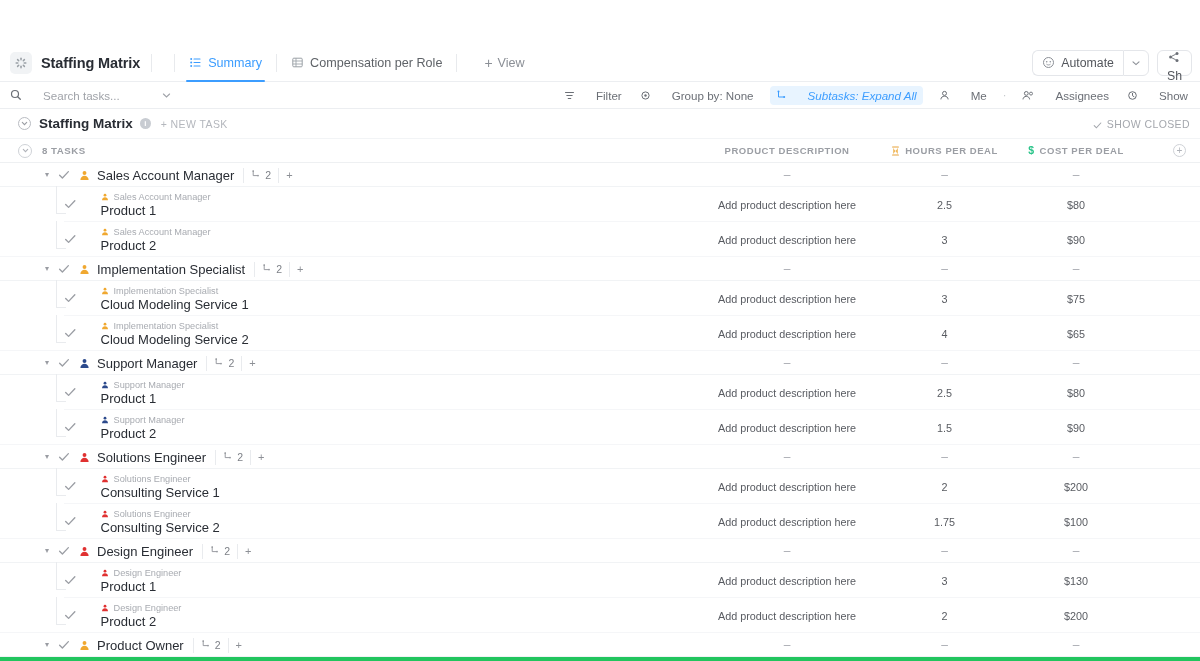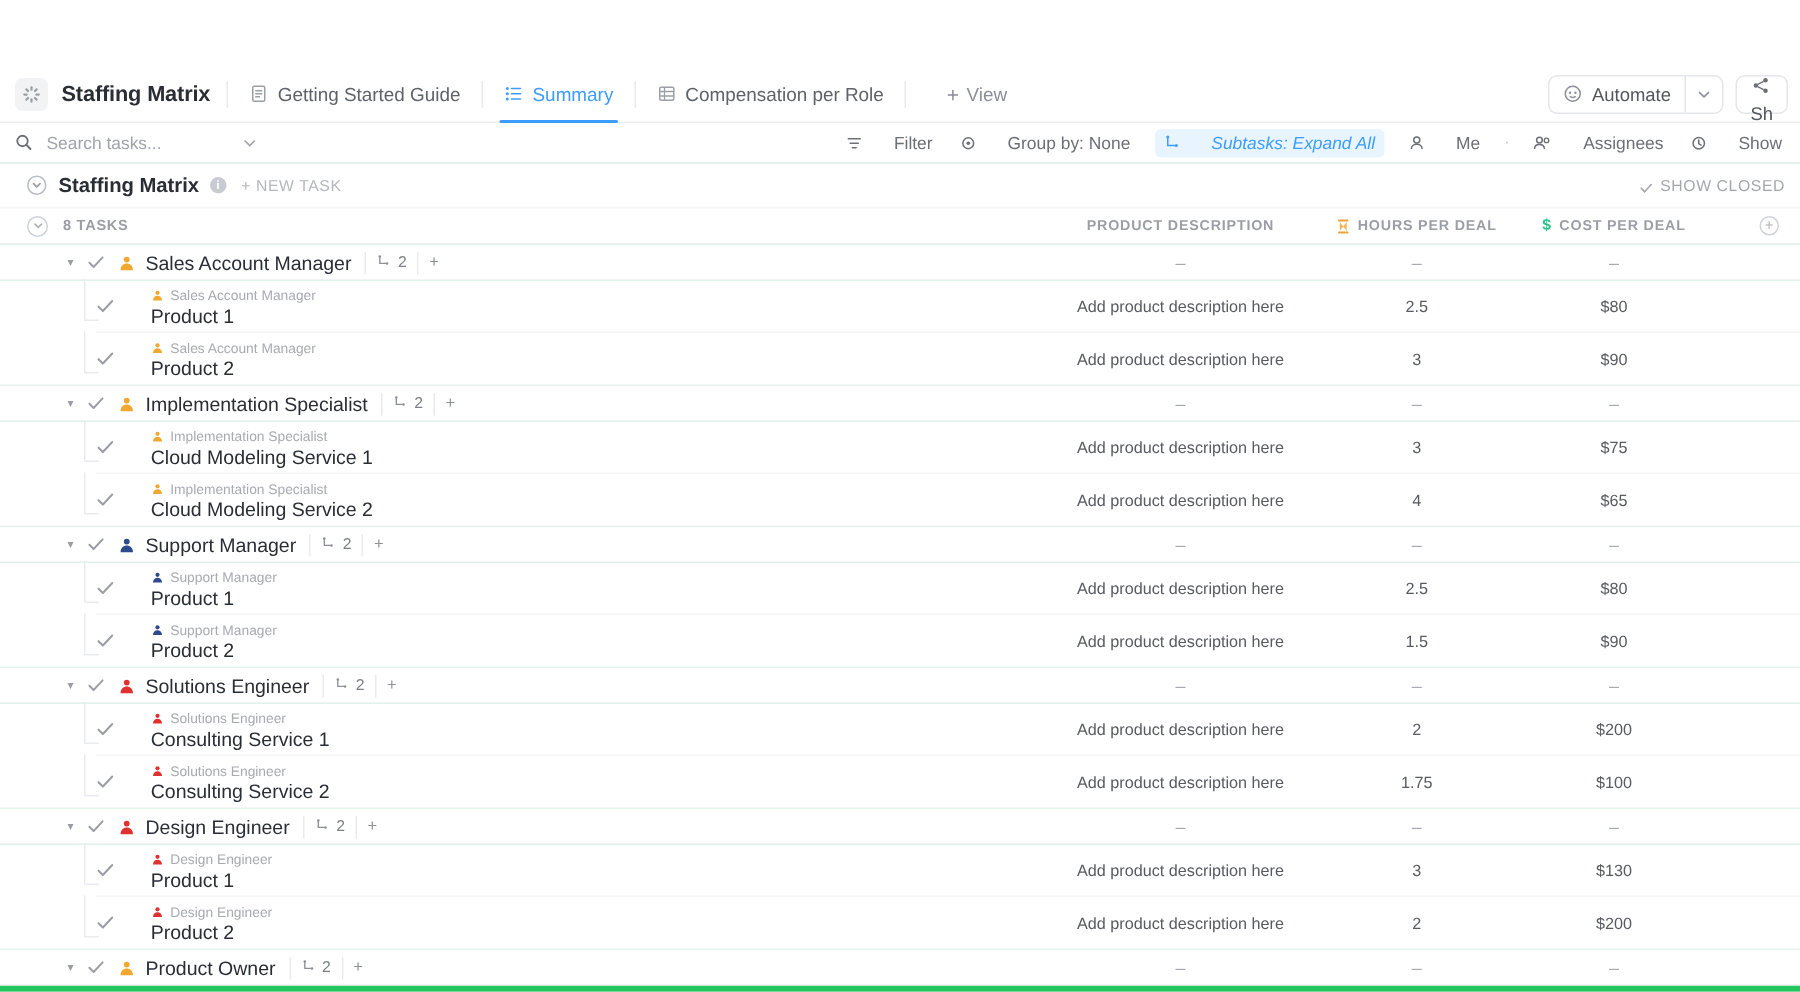--- a/index.html
+++ b/index.html
@@ -48,21 +48,21 @@
   .pillbtn.split { border-radius:6px 0 0 6px; border-right:none; }
   .pillbtn.caret { border-radius:0 6px 6px 0; padding:0 7px; }
   .pillbtn.share { margin-left:8px;flex-direction:column; }
 
   
   .filterbar {
     height:27px; display:flex; align-items:center; padding:0 10px;
     border-bottom:1px solid #eceef1; background:#fff;
   }
   .searchbox {
-    display:flex; align-items:center; gap:9px; width:162px; height:20px;
+    display:flex; align-items:center; gap:21px; width:162px; height:20px;
     font-size:11.6px; color:#a0a3a9; position:relative;
   }
   .searchbox .txt{ flex:1; }
   .fbright { margin-left:auto; display:flex; align-items:center; gap:14px; }
   .fbitem {
     display:flex; align-items:center; gap:21px; font-size:11.6px;
     color:#6b6f76; cursor:pointer; white-space:nowrap; height:19px;
     padding:0 2px; border-radius:4px;
   }
   .fbitem.hl { background:#e8f4ff; color:#3c9dff; padding:0 6px;font-style:italic; }
@@ -186,29 +186,20 @@
             <path d="M8.3 8.3 l1.1 1.1"></path>
           <path d="M9.4 2.6 l-1.1 1.1"></path>
             <path d="M3.7 8.3 l-1.1 1.1"></path>
         </g>
       </svg>
     </div>
     <div class="list-title">Staffing Matrix</div>
 
     <div class="vsep"></div>
 
-    <div class="viewtab">
-      <span class="ico">
-        <svg width="13" height="13" viewBox="0 0 13 13">
-          <rect x="2.5" y="1.5" width="8" height="10" rx="1" fill="none" stroke="#9aa0a6" stroke-width="1"></rect>
-          <path d="M4.5 4.5h4M4.5 6.5h4M4.5 8.5h2.5" stroke="#9aa0a6" stroke-width="0.9" stroke-linecap="round"></path>
-        </svg>
-      </span>
-      <span>Getting Started Guide</span>
-    </div>
 
     <div class="vsep"></div>
 
     <div class="viewtab active">
       <span class="ico">
         <svg width="13" height="13" viewBox="0 0 13 13">
           <g stroke="#3c9dff" stroke-width="1.1" stroke-linecap="round">
             <path d="M5 3h6M5 6.5h6M5 10h6"></path>
           </g>
           <g fill="#3c9dff">

